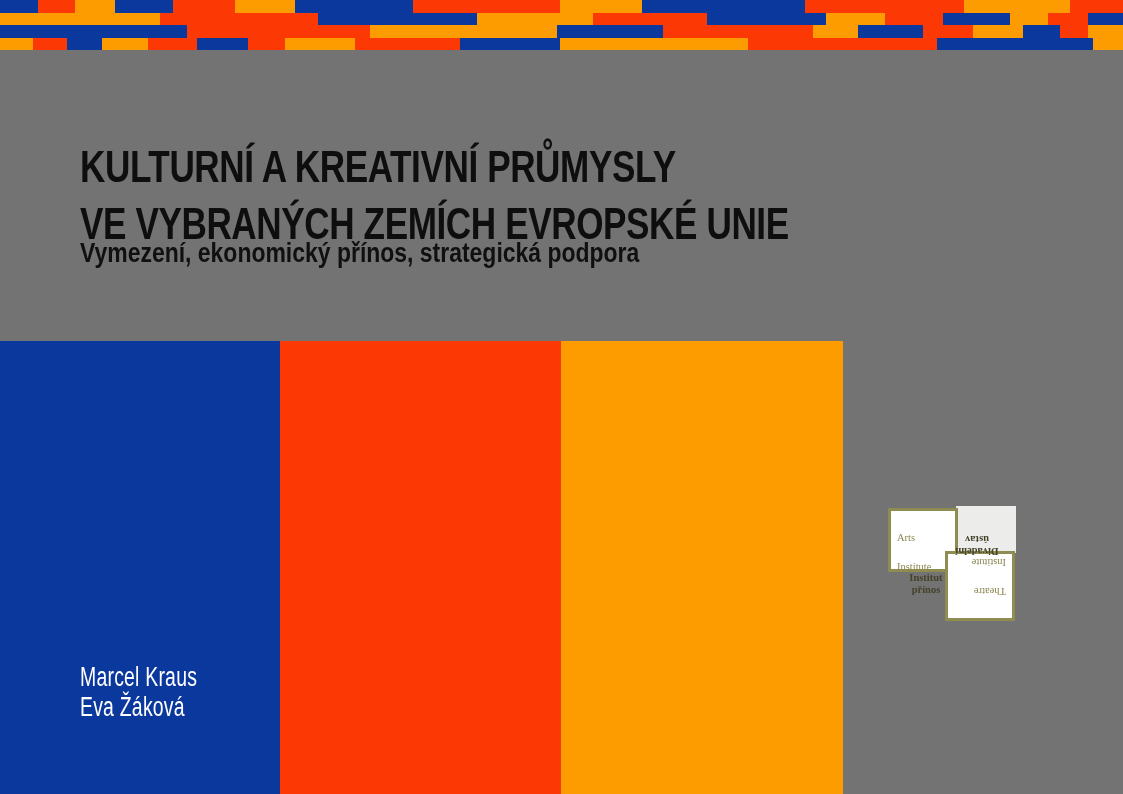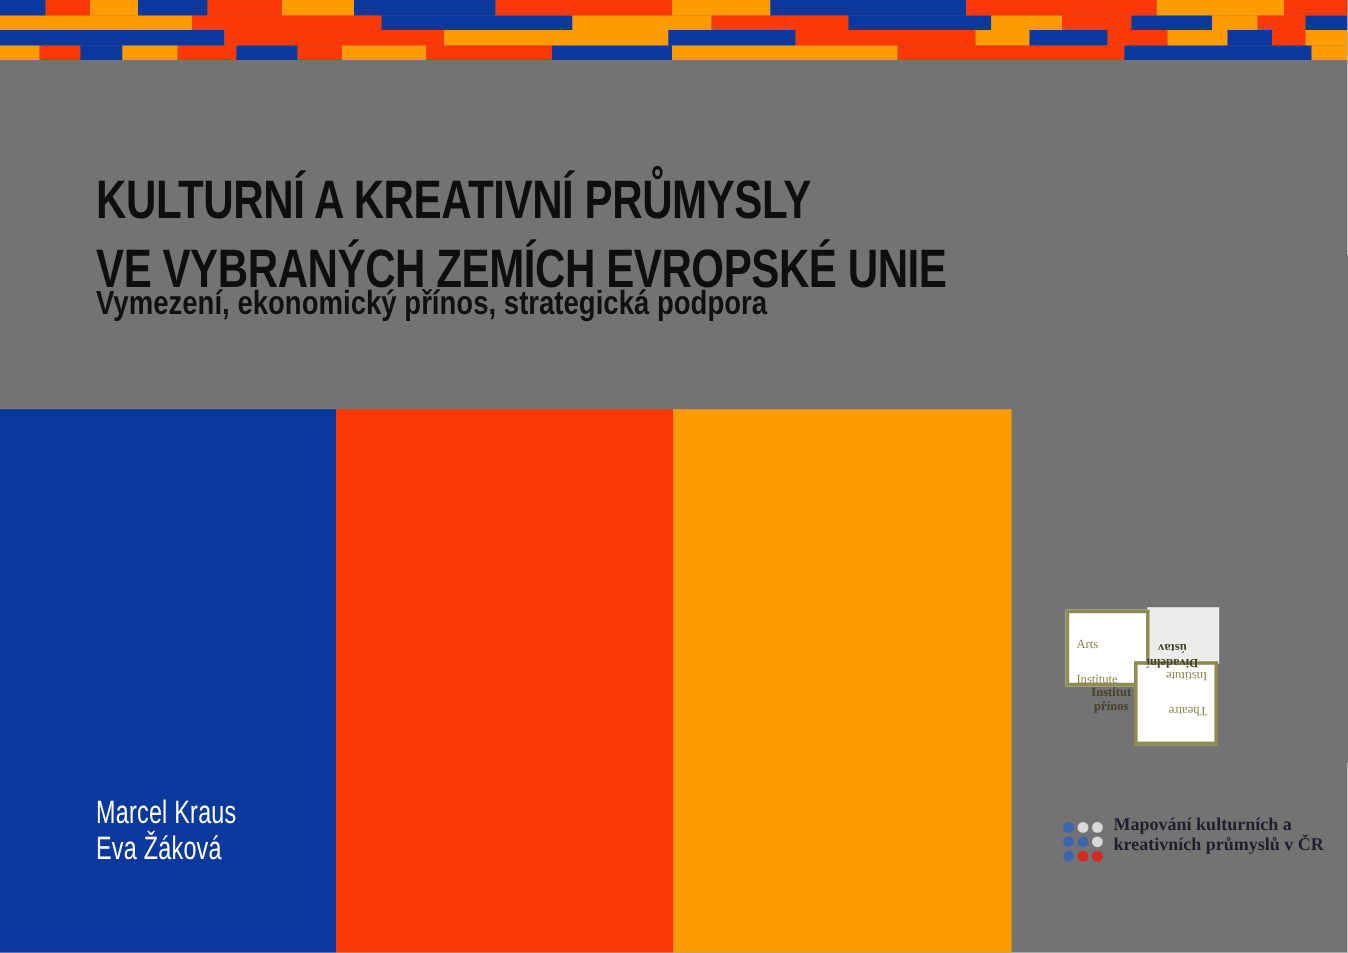--- a/index.html
+++ b/index.html
@@ -143,31 +143,14 @@
     <div id="sq-theatre" class="sq">
       <div class="sq-inner">
           <div class="lg-olive">Theatre</div>
           <div class="lg-olive">Institute</div>
           <div class="lg-dark">Divadelní</div>
           <div class="lg-dark">ústav</div>
         </div>
     </div>
   </div>
 
-  <div id="map-logo">
-    <div id="dots">
-        <div class="dot" style="background-color: rgb(59, 102, 173);"></div>
-        <div class="dot" style="background-color: rgb(216, 216, 216);"></div>
-        <div class="dot" style="background-color: rgb(216, 216, 216);"></div>
-        <div class="dot" style="background-color: rgb(59, 102, 173);"></div>
-        <div class="dot" style="background-color: rgb(59, 102, 173);"></div>
-        <div class="dot" style="background-color: rgb(216, 216, 216);"></div>
-        <div class="dot" style="background-color: rgb(59, 102, 173);"></div>
-        <div class="dot" style="background-color: rgb(214, 40, 30);"></div>
-        <div class="dot" style="background-color: rgb(214, 40, 30);"></div>
-      </div>
-    <div id="map-text">
-      <div>Mapování kulturních a</div>
-      <div>kreativních průmyslů v ČR</div>
-    </div>
-  </div>
 
 </div>
 
 </body></html>

